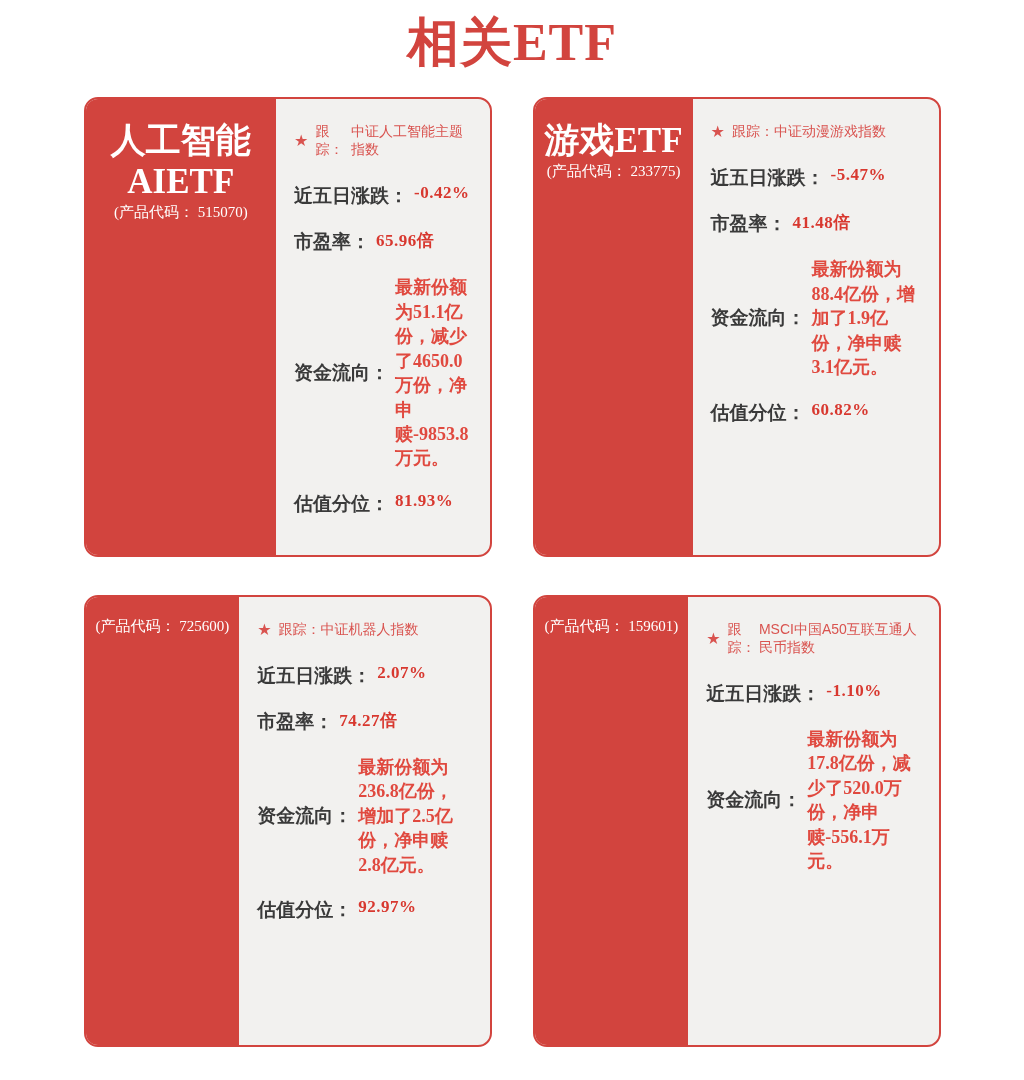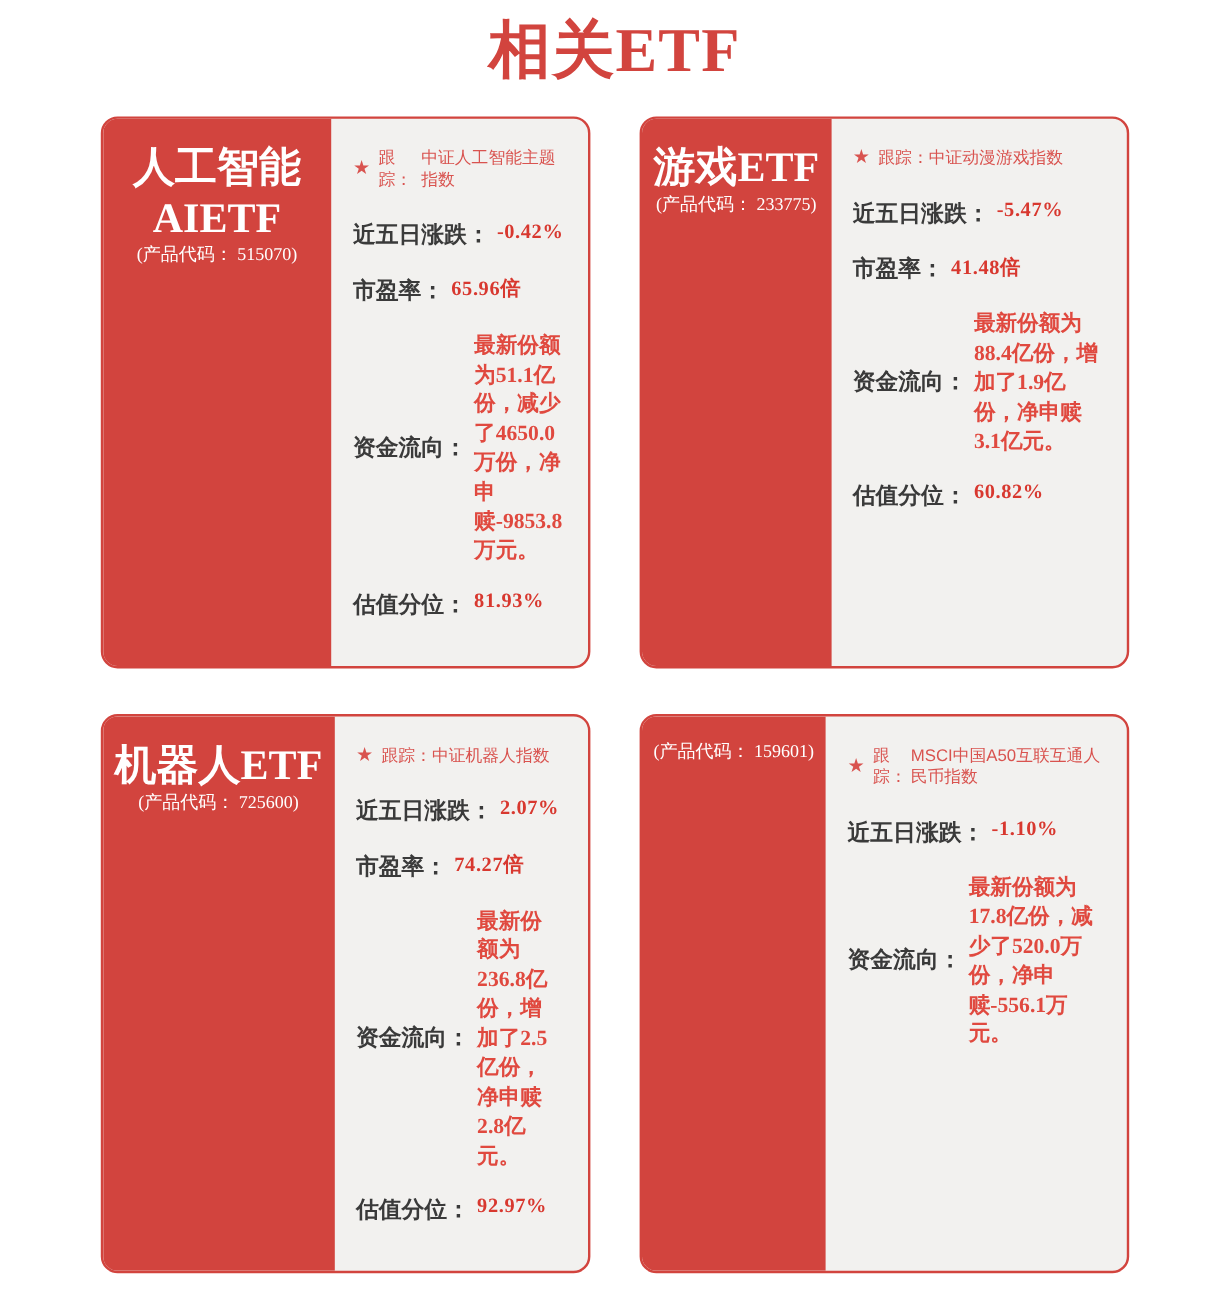--- a/index.html
+++ b/index.html
@@ -160,21 +160,20 @@
         </div>
         <div class="kv-row">
           <span class="k">估值分位：</span>
           <span class="v">60.82%</span>
         </div>
       </div>
     </section>
 
     <section class="card">
       <header class="card-head">
-        <div class="card-title"><span class="zh">机器人</span><span class="en">ETF</span></div>
         <div class="card-code">(产品代码： 725600)</div>
       </header>
       <div class="card-body">
         <div class="track-row">
           <span class="star">★</span>
           <span>跟踪：</span>
           <span>中证机器人指数</span>
         </div>
         <div class="kv-row">
           <span class="k">近五日涨跌：</span>

